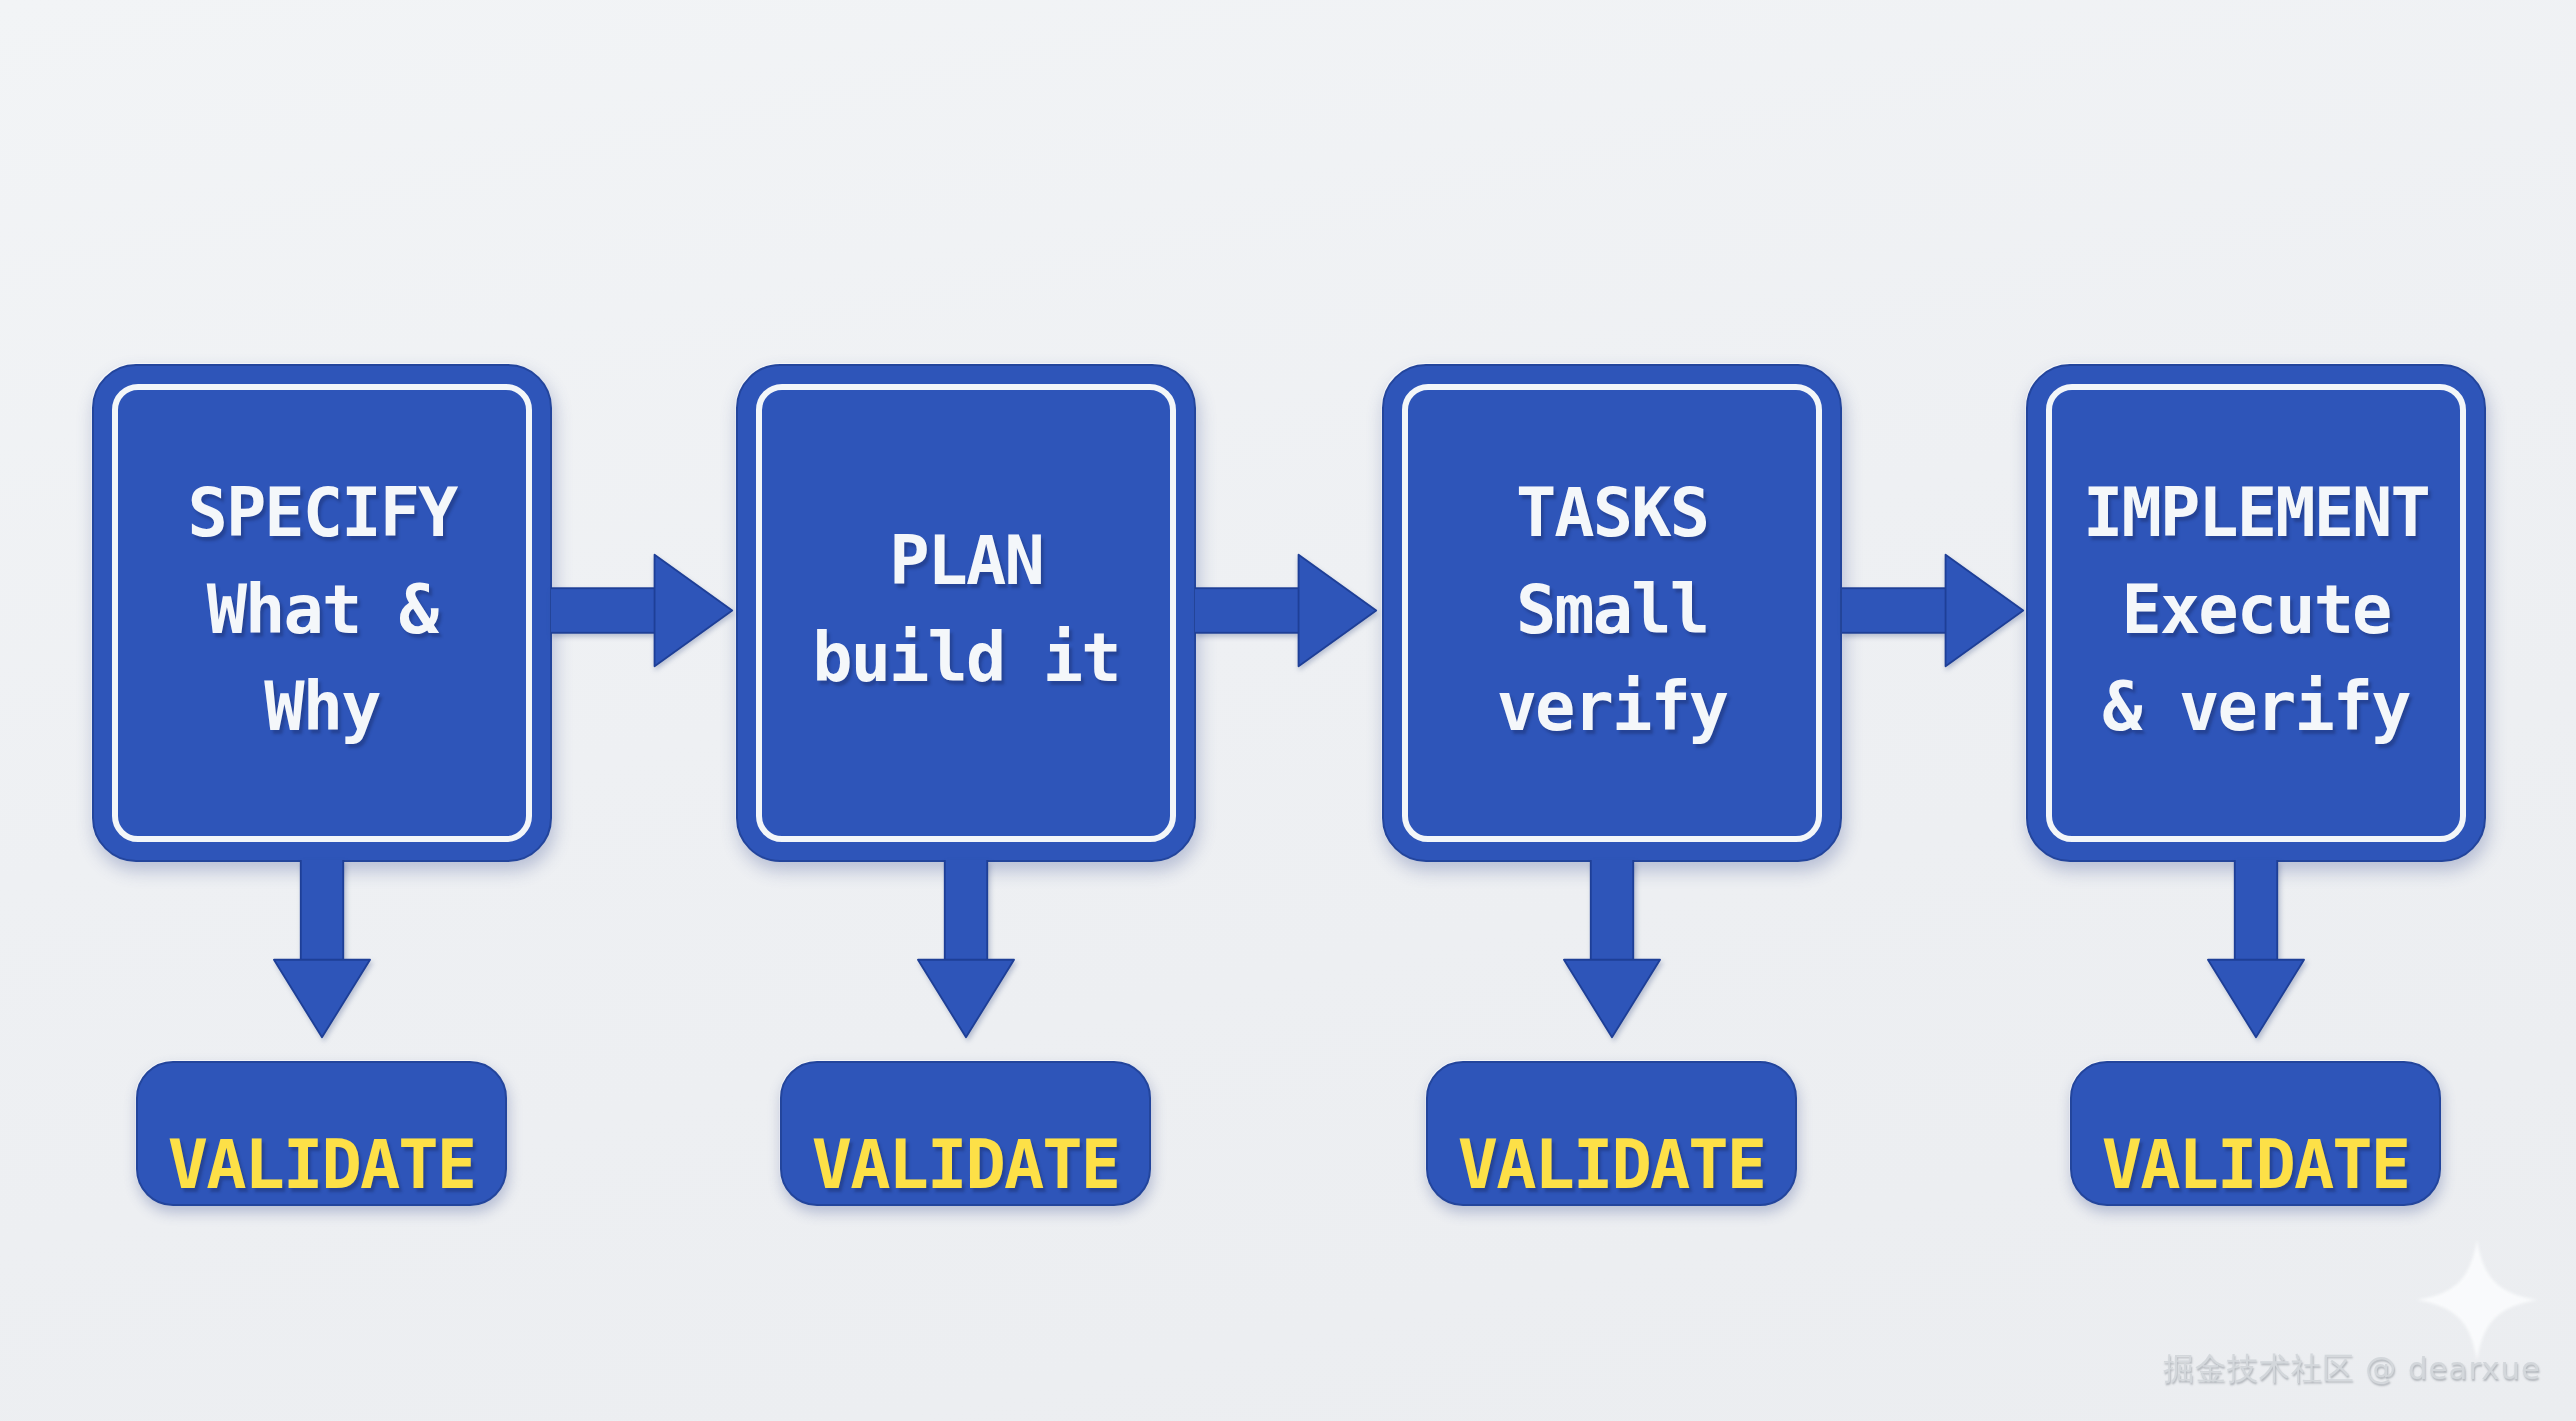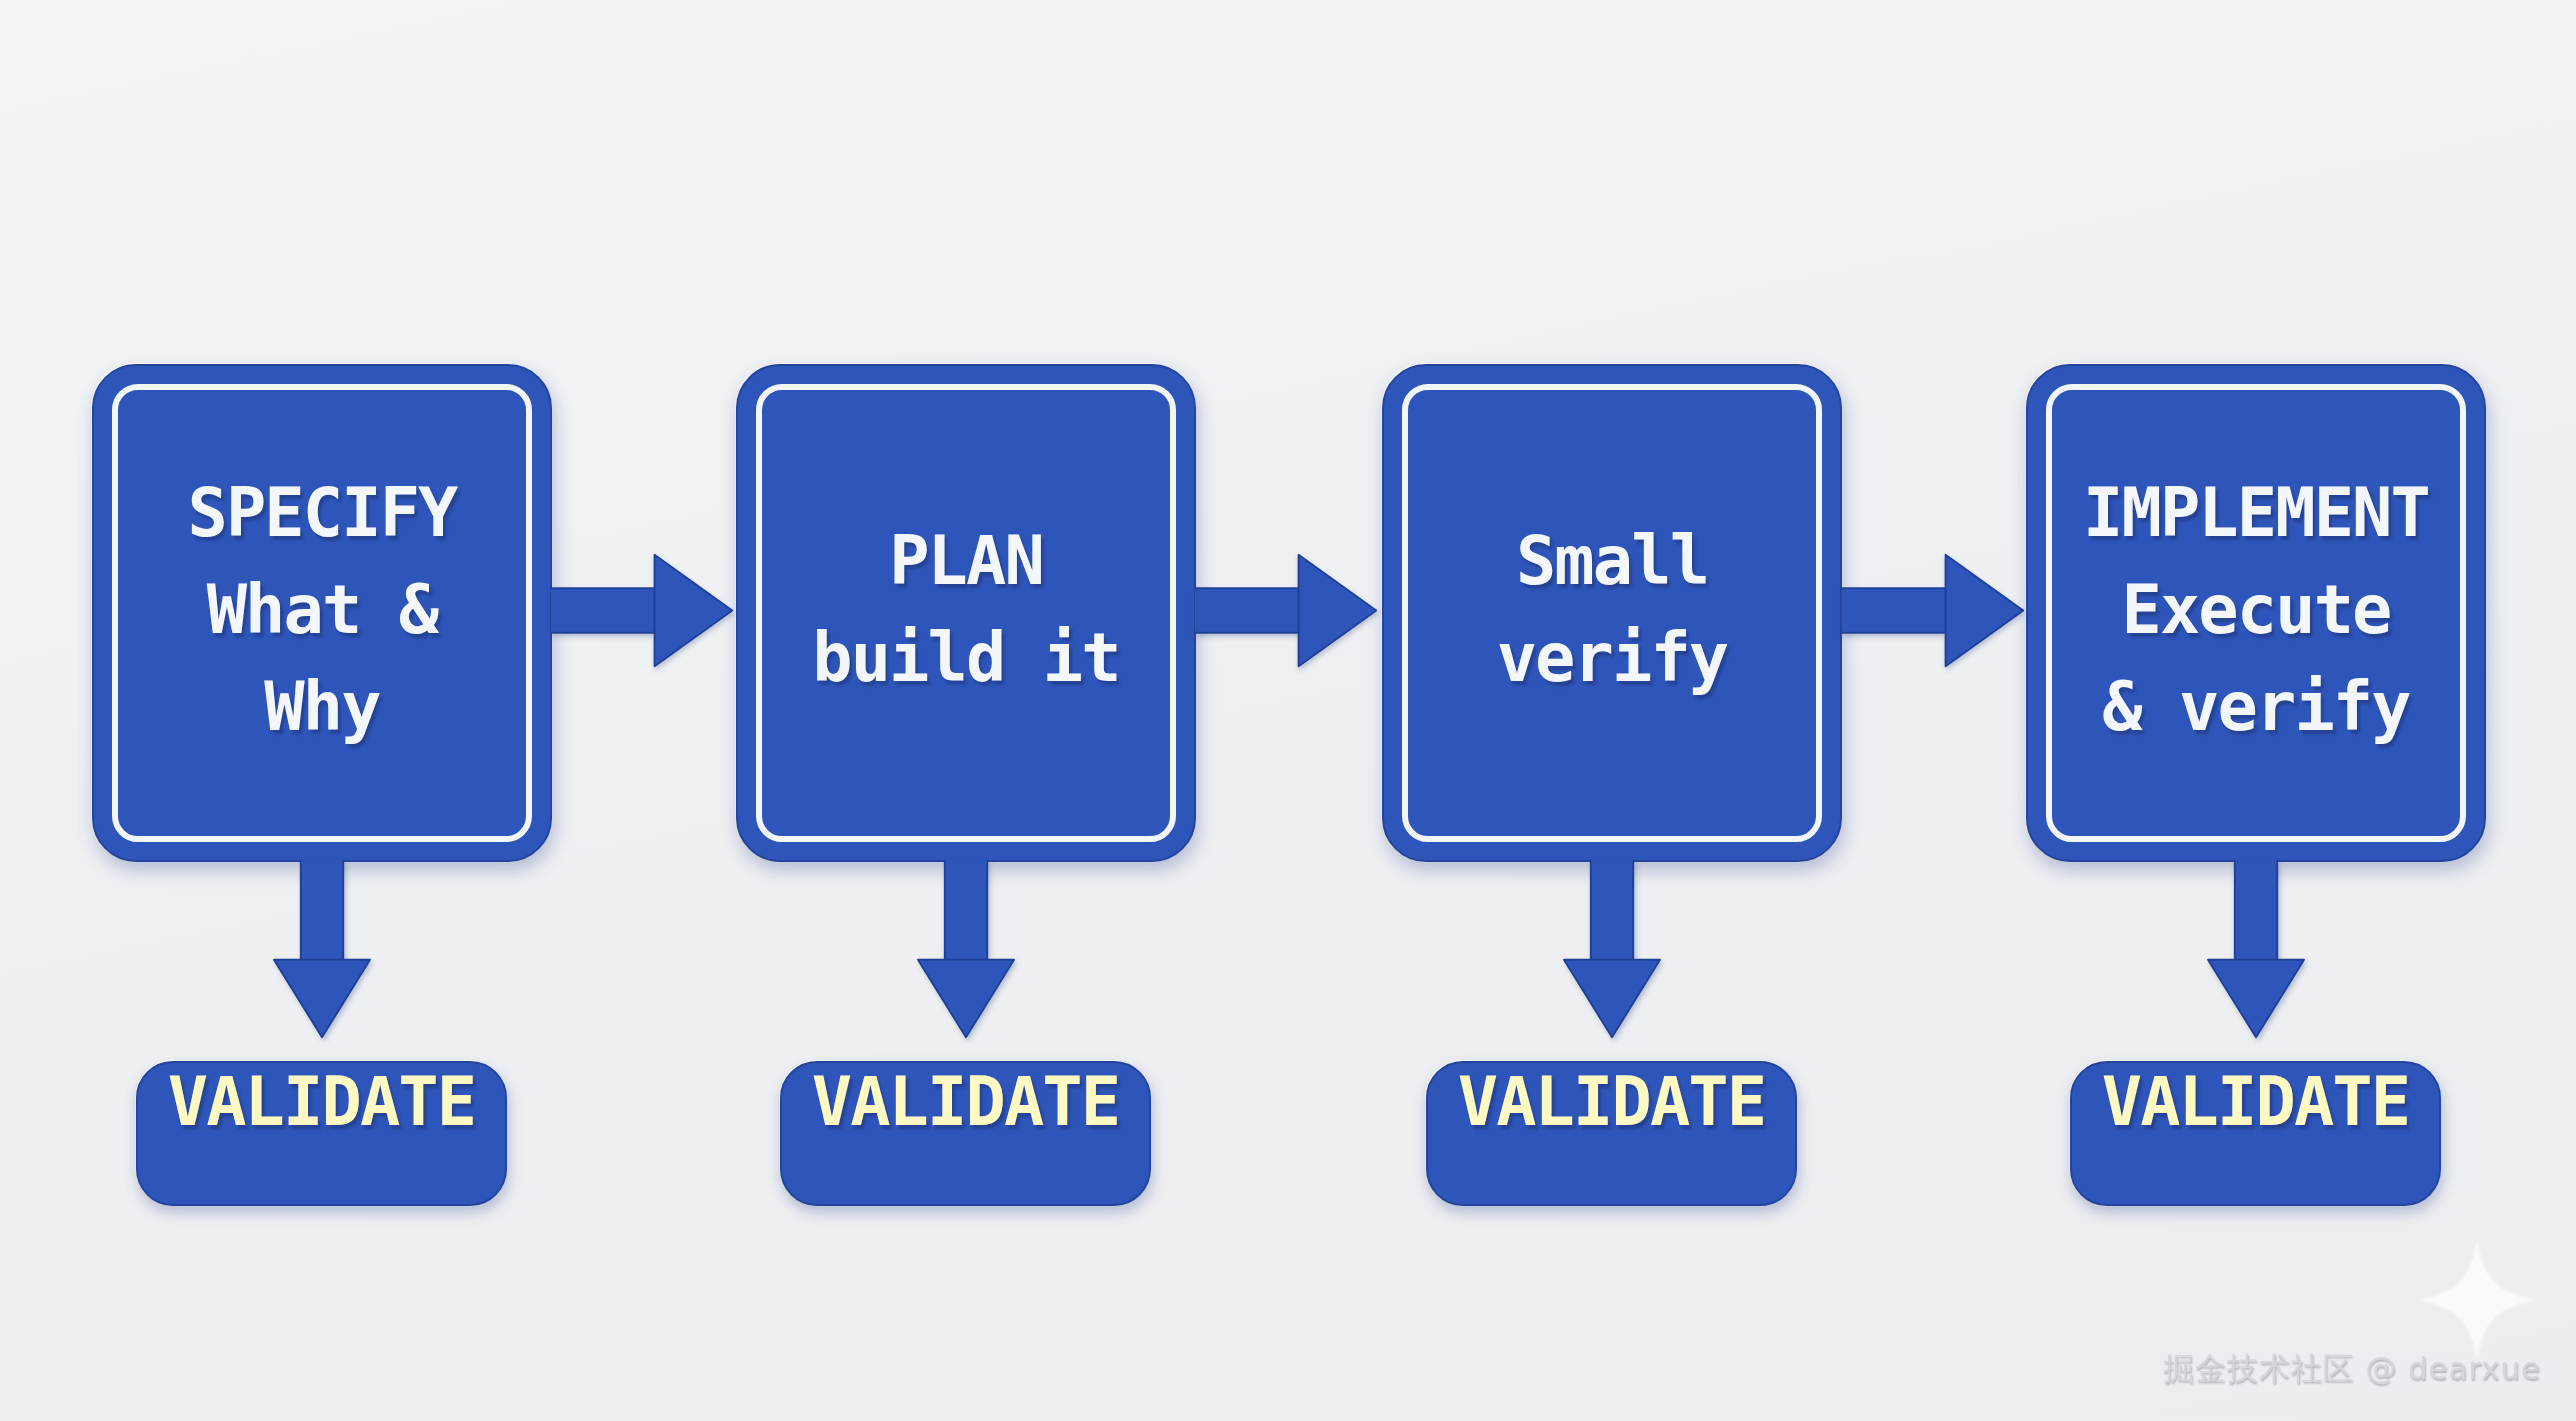--- a/index.html
+++ b/index.html
@@ -49,22 +49,22 @@
     width:113px;height:181px;
     filter:drop-shadow(2.8px 3.7px 2.8px rgba(40,60,120,.28));
   }
   .validate-pill{
     position:absolute;top:697px;left:44px;
     width:371px;height:145px;
     box-sizing:border-box;
     background:#2e55b9;
     border:2.8px solid #23459c;
     border-radius:37px;
-    display:flex;align-items:flex-start;justify-content:center;
-    color:#fef9c3;
+    display:flex;align-items:flex-end;justify-content:center;
+    color:#fde047;
     font-size:67px;font-weight:bold;letter-spacing:-1.9px;
     text-shadow:2.8px 3.7px 2.8px rgba(15,25,70,.30);
     box-shadow:1.9px 6.5px 13px rgba(60,80,145,.30), -0.9px -0.9px 0 rgba(255,255,255,.85);
   }
   .sparkle{
     position:absolute;left:2413px;top:1236px;
     width:128px;height:128px;
     opacity:.8;filter:blur(1.4px);
   }
   .watermark{
@@ -105,21 +105,21 @@
       <polygon points="9,108 113,108 61,192" fill="#2e55b9" stroke="#1e3f97" stroke-width="2" stroke-linejoin="round"></polygon>
     </svg>
     <div class="validate-pill">
         <span>VALIDATE</span>
       </div>
   </div>
 
   <div class="stage" style="left:1382px">
     <div class="stage-box">
       <div class="inner-frame"></div>
-      <div class="box-text"><span>Small</span><span>verify</span></div>
+      <div class="box-text"><span>TASKS</span><span>Small</span><span>verify</span></div>
     </div>
     <svg class="down-arrow" viewBox="0 0 122 196">
       <rect x="38" y="-6" width="46" height="116" fill="#2e55b9" stroke="#1e3f97" stroke-width="2"></rect>
       <polygon points="9,108 113,108 61,192" fill="#2e55b9" stroke="#1e3f97" stroke-width="2" stroke-linejoin="round"></polygon>
     </svg>
     <div class="validate-pill">
         <span>VALIDATE</span>
       </div>
   </div>
 

